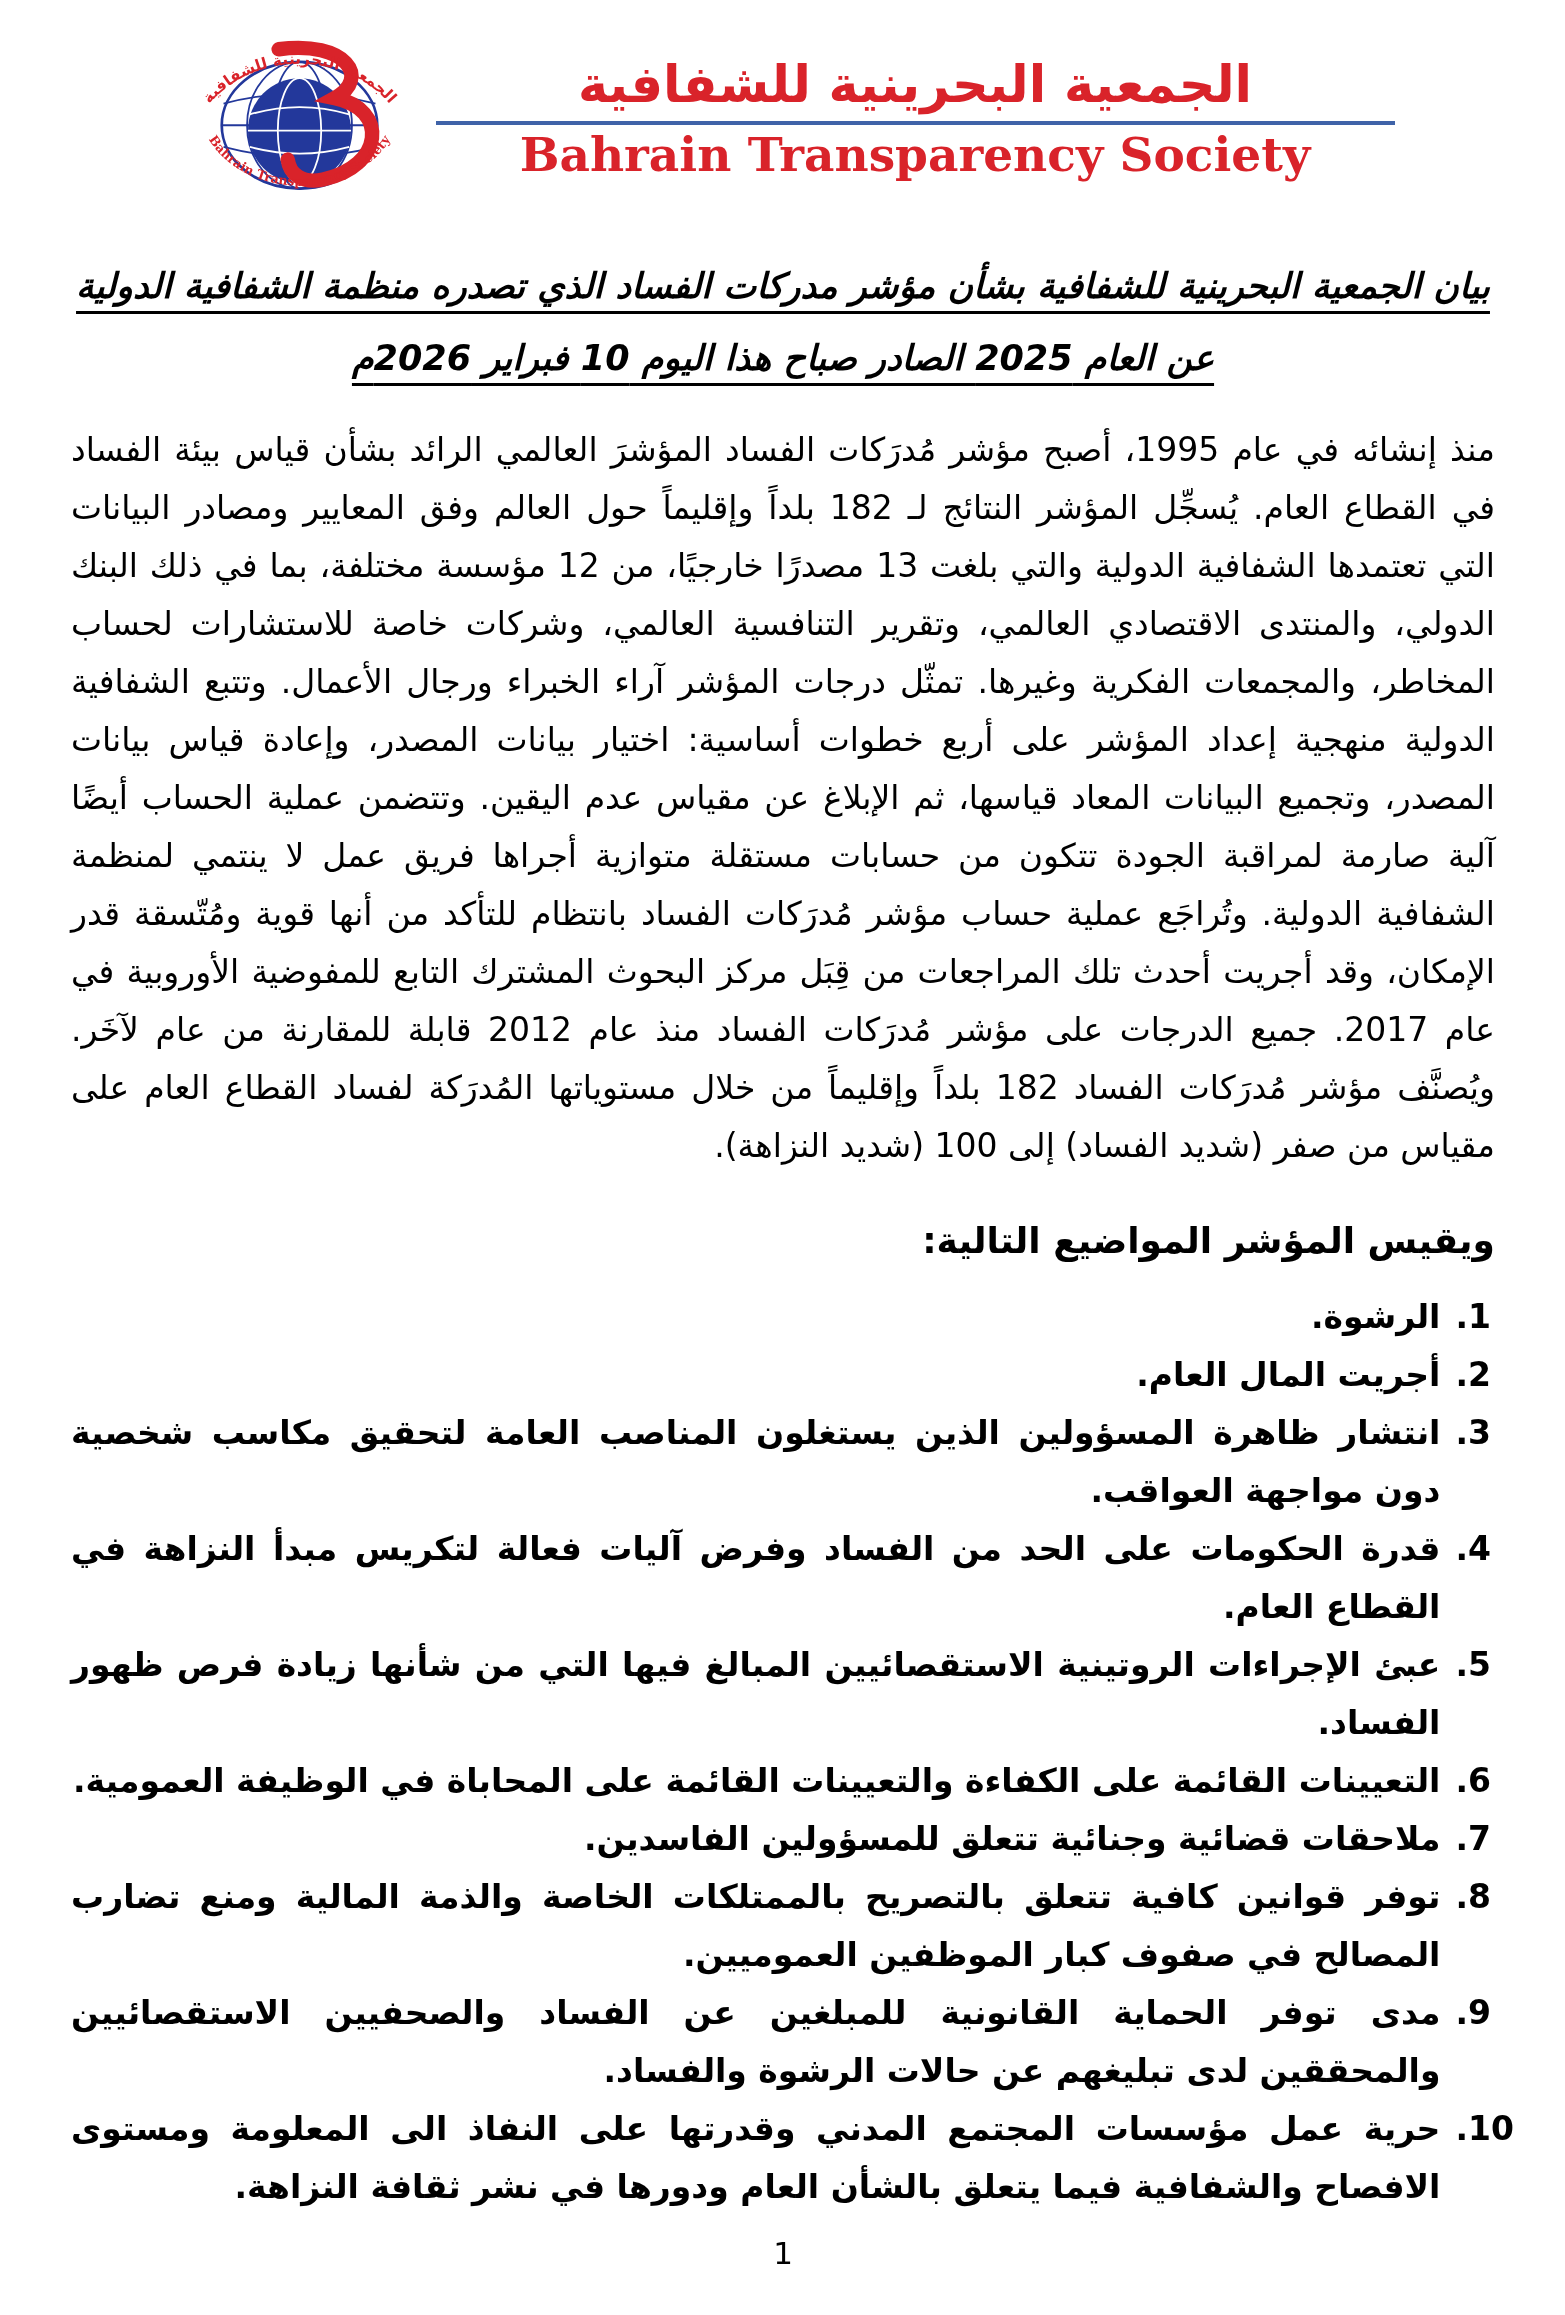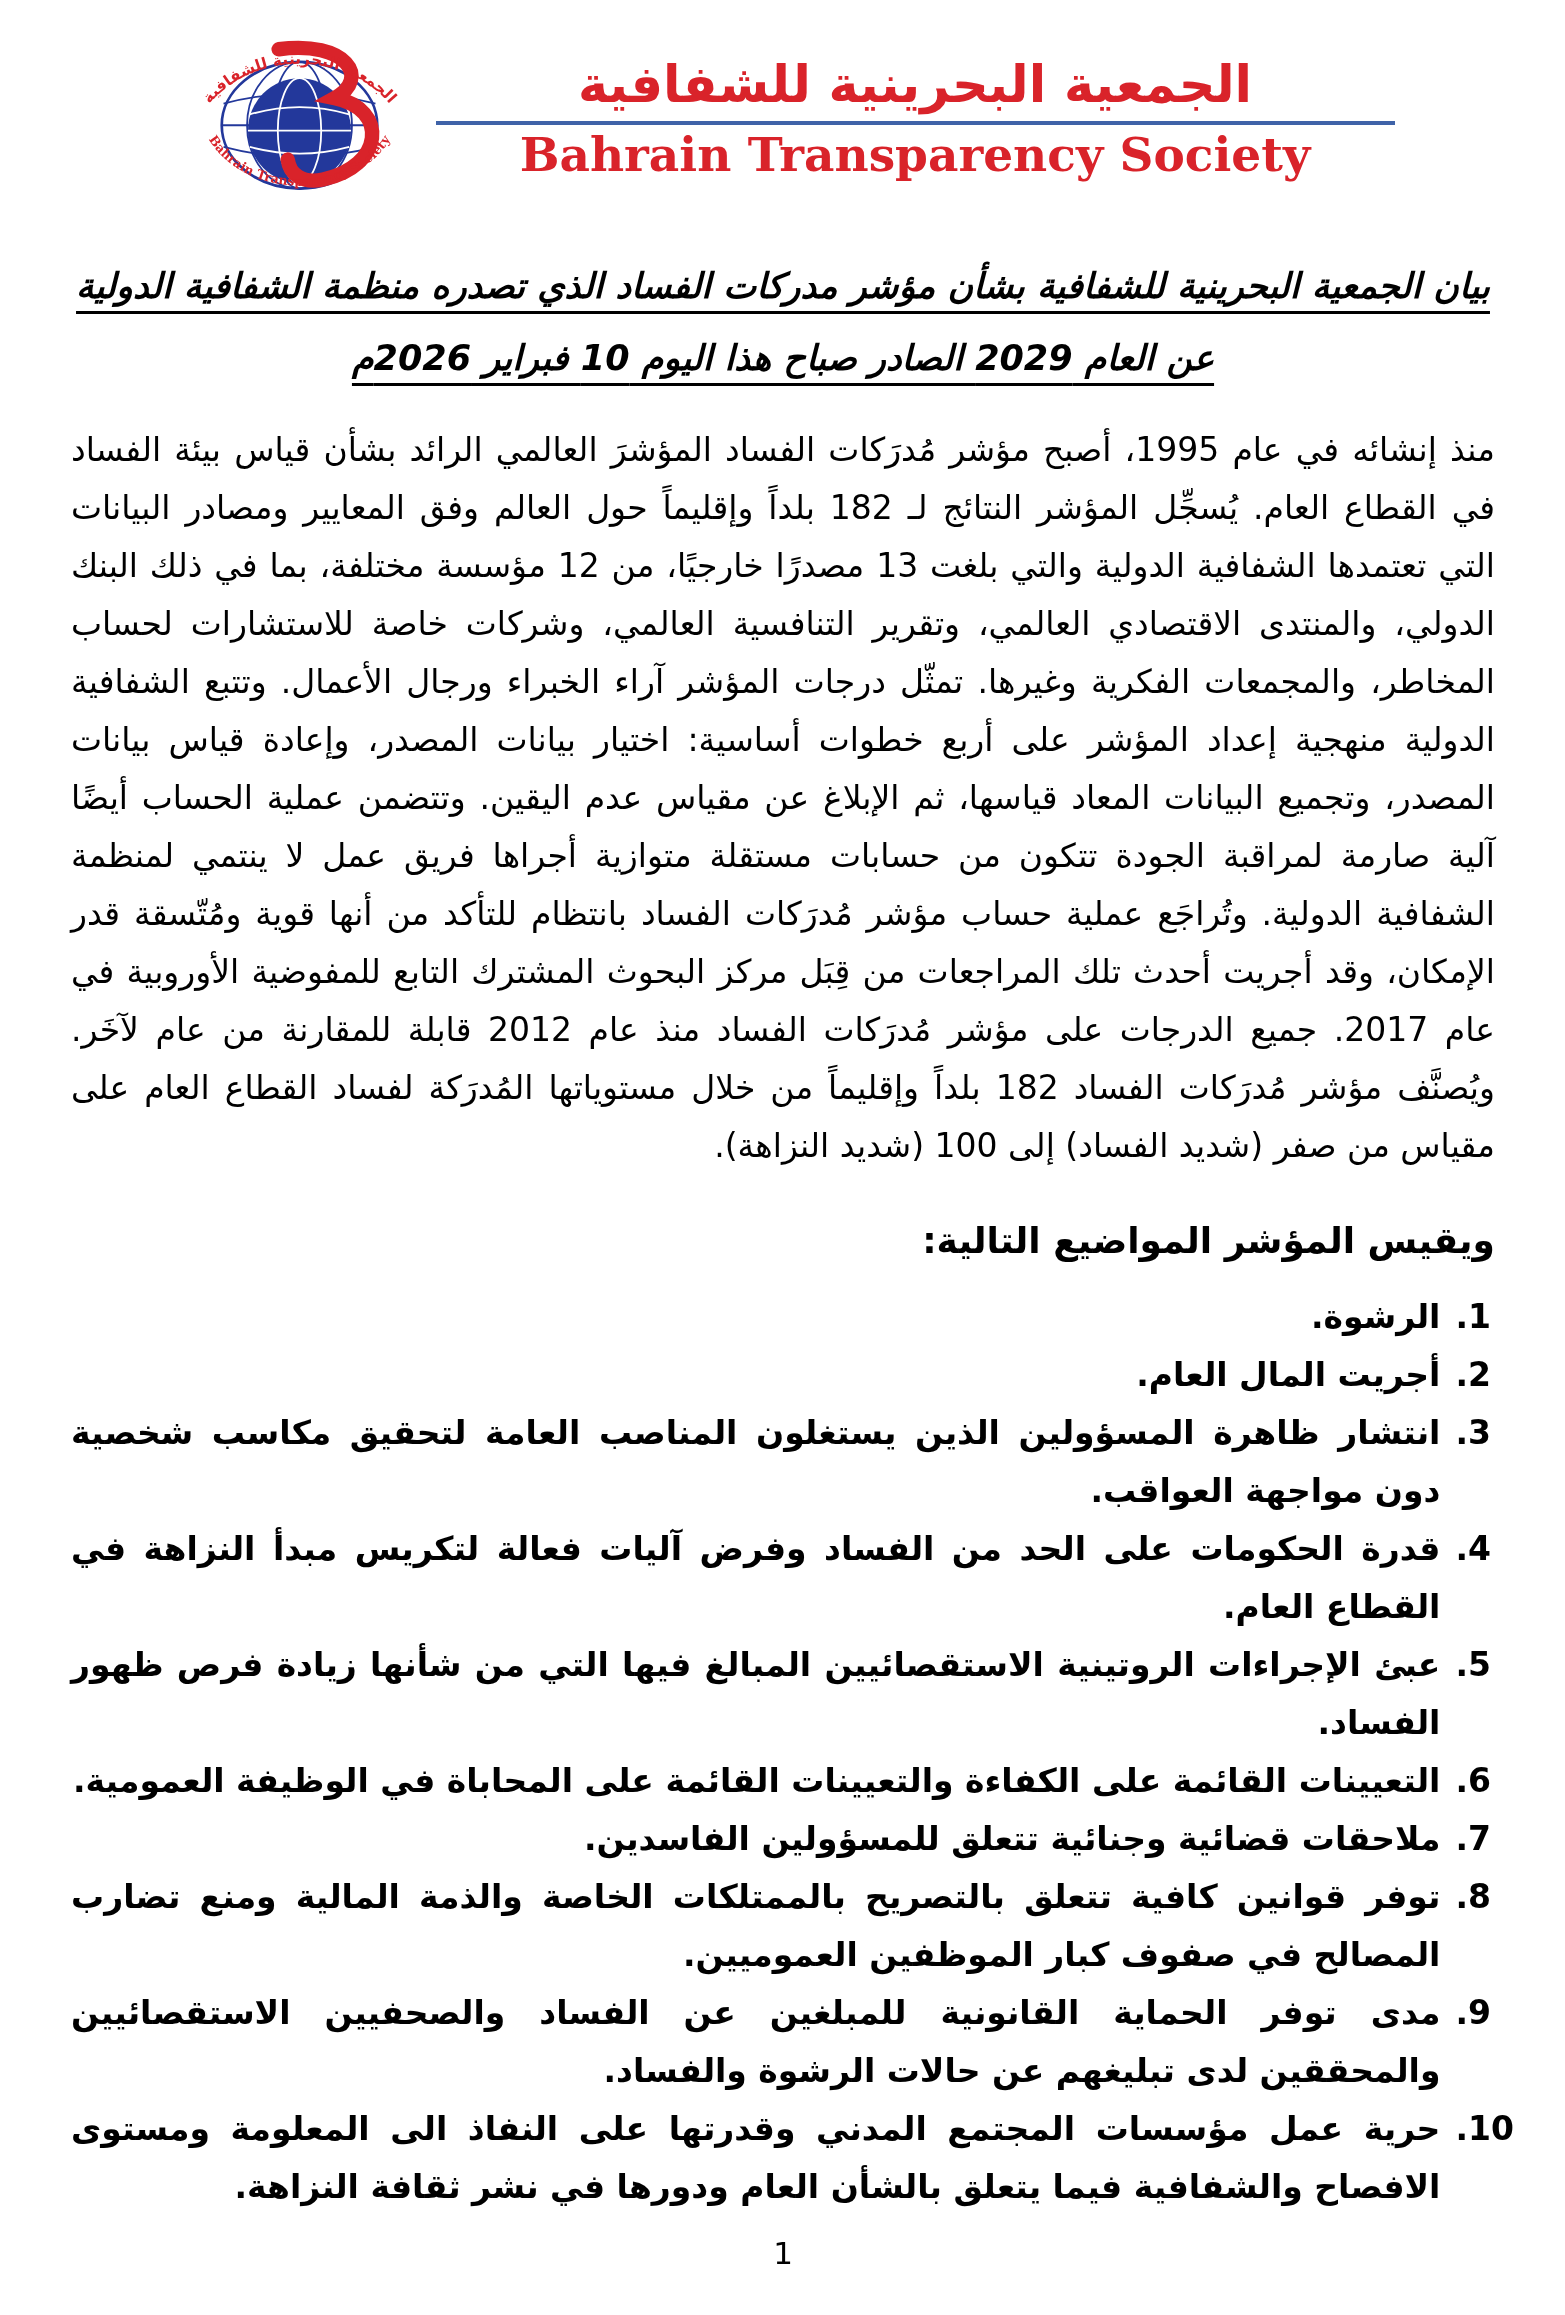--- a/index.html
+++ b/index.html
@@ -66,21 +66,21 @@
     </div>
     <div class="titles">
       <div class="ar-name">الجمعية البحرينية للشفافية</div>
       <hr class="head-divider">
       <div class="en-name">Bahrain Transparency Society</div>
     </div>
   </header>
 
   <h1 class="doc-title">
     <span class="u">بيان الجمعية البحرينية للشفافية بشأن مؤشر مدركات الفساد الذي تصدره منظمة الشفافية الدولية</span><br>
-    <span class="u">عن العام 2029  الصادر صباح هذا اليوم 10 فبراير 2026م</span>
+    <span class="u">عن العام 2025  الصادر صباح هذا اليوم 10 فبراير 2026م</span>
   </h1>
 
   <p class="body-text">منذ إنشائه في عام 1995، أصبح مؤشر مُدرَكات الفساد المؤشرَ العالمي الرائد بشأن قياس بيئة الفساد في القطاع العام. يُسجِّل المؤشر النتائج لـ 182 بلداً وإقليماً حول العالم وفق المعايير ومصادر البيانات التي تعتمدها الشفافية الدولية والتي بلغت 13 مصدرًا خارجيًا، من 12 مؤسسة مختلفة، بما في ذلك البنك الدولي، والمنتدى الاقتصادي العالمي، وتقرير التنافسية العالمي، وشركات خاصة للاستشارات لحساب المخاطر، والمجمعات الفكرية وغيرها. تمثّل درجات المؤشر آراء الخبراء ورجال الأعمال. وتتبع الشفافية الدولية منهجية إعداد المؤشر على أربع خطوات أساسية: اختيار بيانات المصدر، وإعادة قياس بيانات المصدر، وتجميع البيانات المعاد قياسها، ثم الإبلاغ عن مقياس عدم اليقين. وتتضمن عملية الحساب أيضًا آلية صارمة لمراقبة الجودة تتكون من حسابات مستقلة متوازية أجراها فريق عمل لا ينتمي لمنظمة الشفافية الدولية. وتُراجَع عملية حساب مؤشر مُدرَكات الفساد بانتظام للتأكد من أنها قوية ومُتّسقة قدر الإمكان، وقد أجريت أحدث تلك المراجعات من قِبَل مركز البحوث المشترك التابع للمفوضية الأوروبية في عام 2017. جميع الدرجات على مؤشر مُدرَكات الفساد منذ عام 2012 قابلة للمقارنة من عام لآخَر. ويُصنَّف مؤشر مُدرَكات الفساد 182 بلداً وإقليماً من خلال مستوياتها المُدرَكة لفساد القطاع العام على مقياس من صفر (شديد الفساد) إلى 100 (شديد النزاهة).</p>
 
   <h2 class="sub-heading">ويقيس المؤشر المواضيع التالية:</h2>
 
 
   <ol class="topics">
 
       <li>الرشوة.</li>

